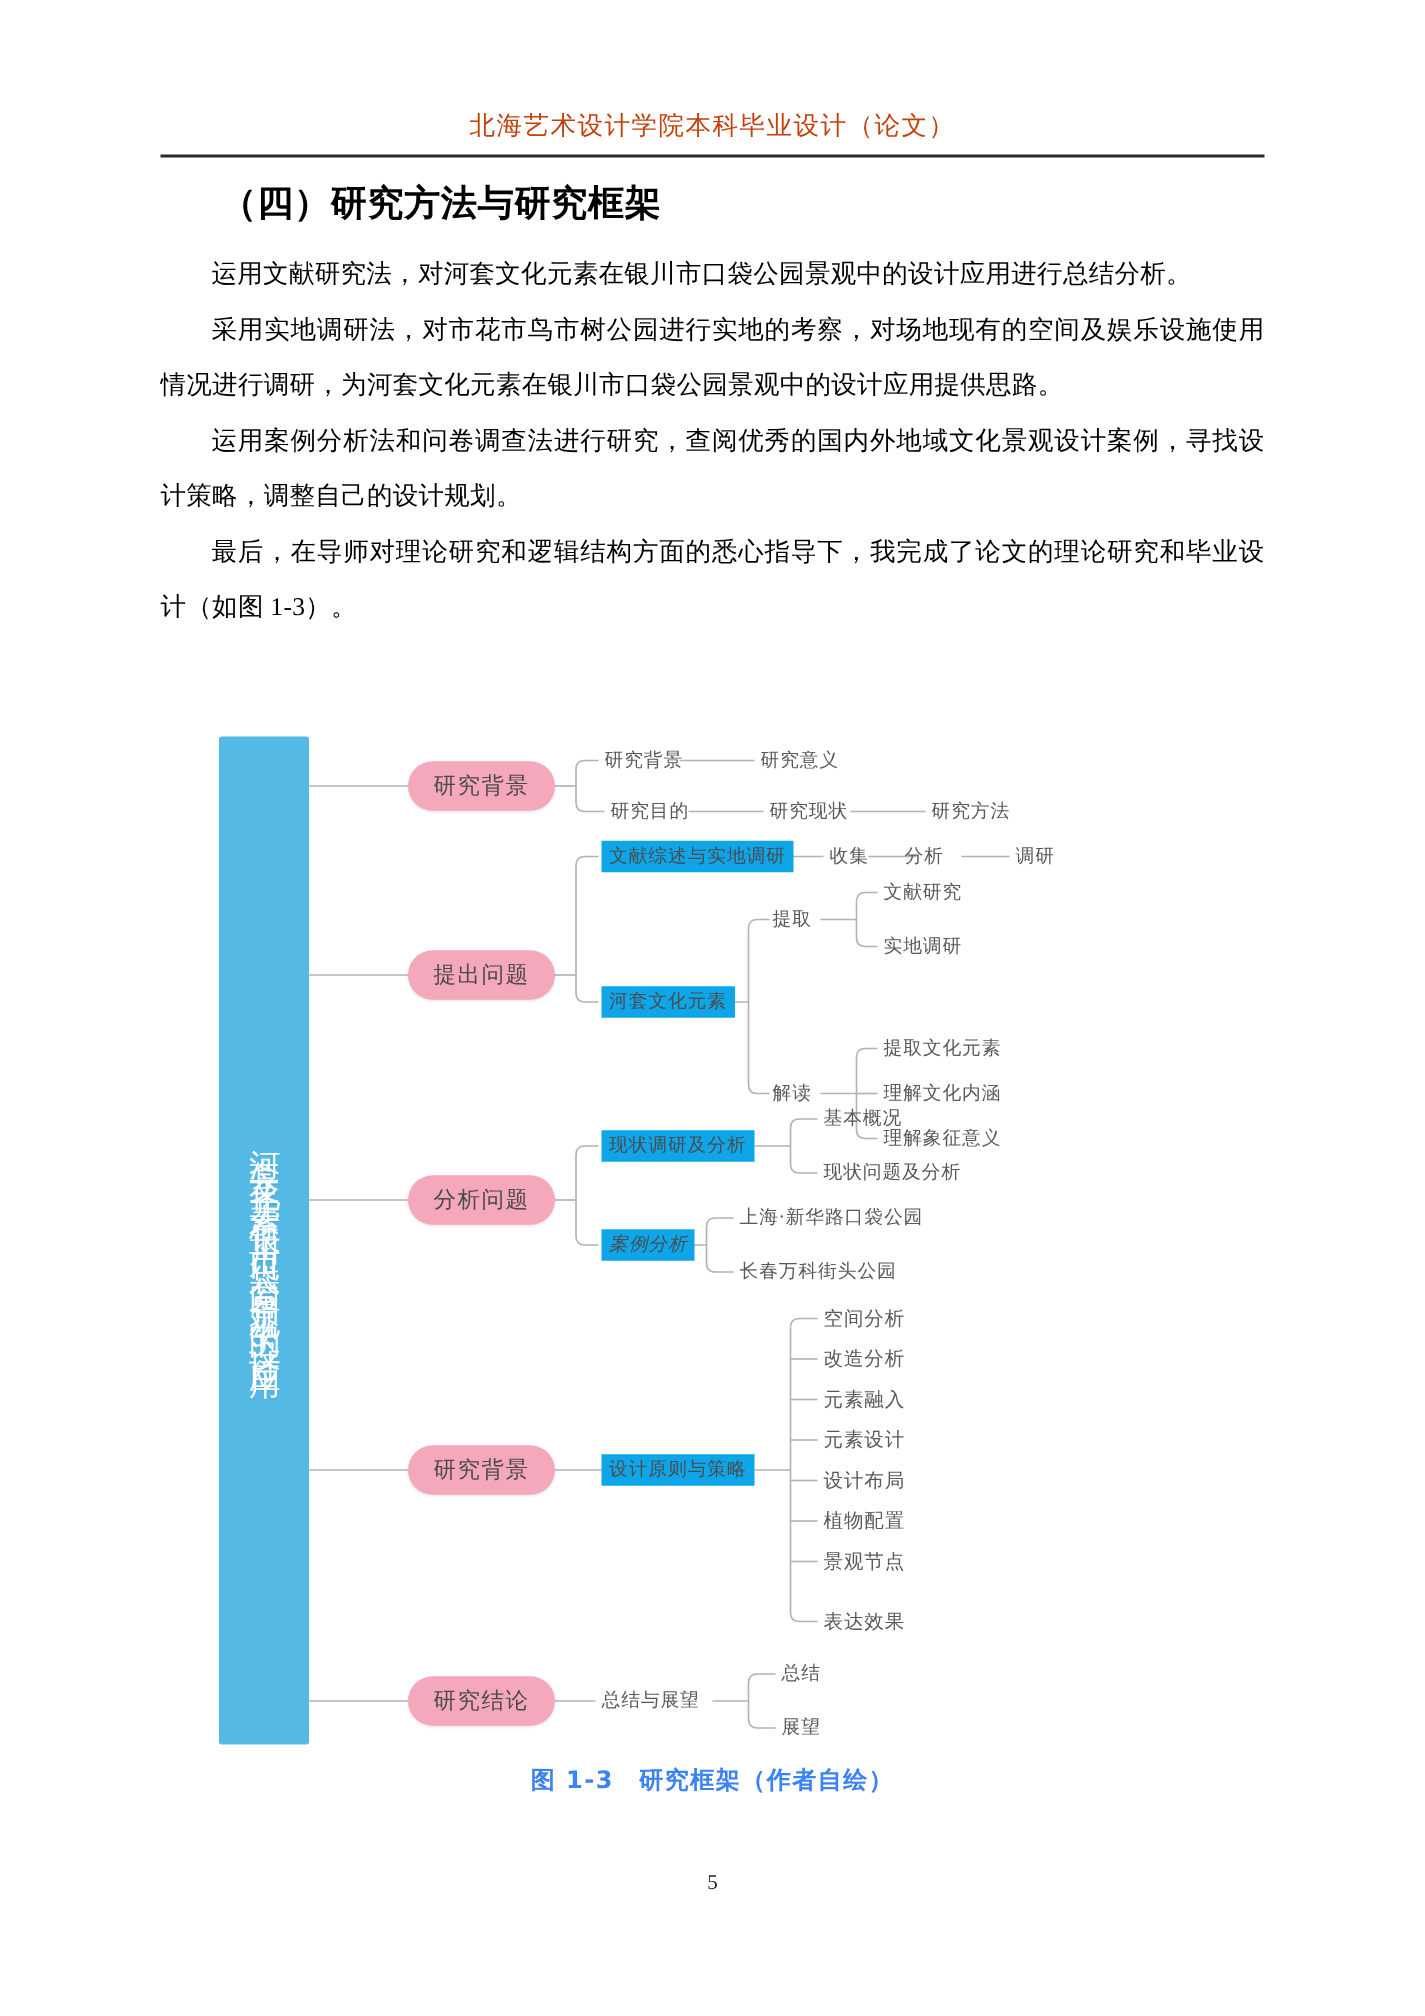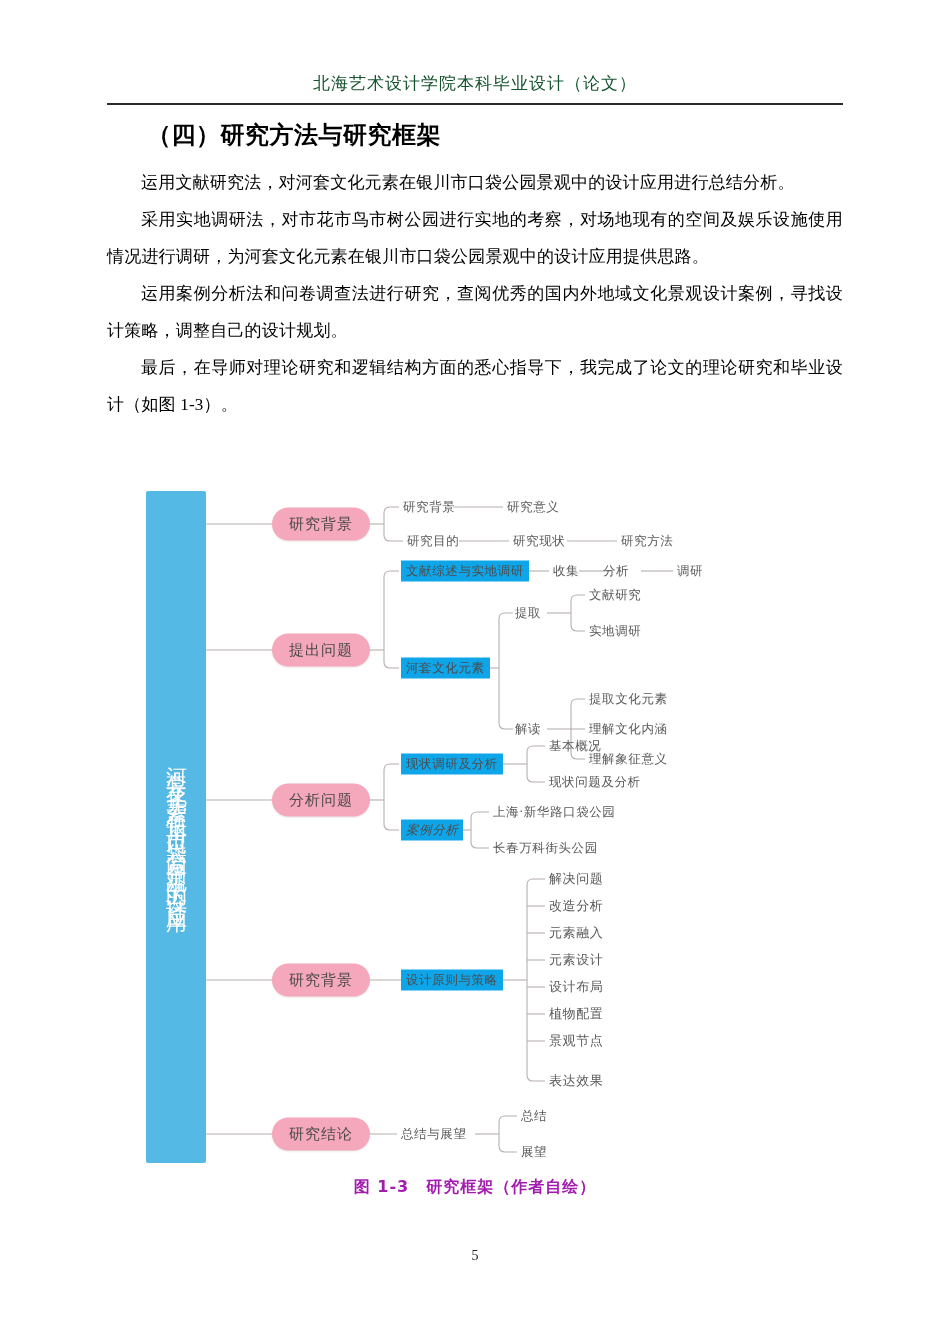--- a/index.html
+++ b/index.html
@@ -10,21 +10,21 @@
     color:#000;
     -webkit-font-smoothing:antialiased;
   }
   .page{position:absolute;inset:0;}
 
   
   .header{
     position:absolute;left:107px;top:72px;width:736px;
     text-align:center;font-size:17px;letter-spacing:1px;
     font-family:"Liberation Serif","DejaVu Serif",serif;
-    color:#14532d;
+    color:#c2410c;
   }
   .header-rule{
     position:absolute;left:107px;top:103px;width:736px;height:0;
     border-top:2.2px solid #2b2b2b;
   }
 
   
   .content{position:absolute;left:107px;top:118px;width:736px;}
   h2.section-title{
     margin:0;padding:0 0 0 40px;
@@ -82,21 +82,21 @@
   .leaf{
     position:absolute;color:#595959;font-size:12.5px;letter-spacing:.6px;
     white-space:nowrap;transform:translateY(-50%);
   }
   .leaf.lg{font-size:13px;}
 
   .caption{
     position:absolute;left:0;top:690px;width:736px;text-align:center;
     font-size:16px;font-weight:bold;letter-spacing:1px;
     font-family:"DejaVu Sans","Liberation Sans",serif;
-    color:#a21caf;
+    color:#3b82f6;
   }
 
   .page-number{
     position:absolute;left:0;top:1248px;width:950px;text-align:center;
     font-size:14px;color:#222;
     font-family:"Liberation Serif","DejaVu Serif",serif;
   }
 </style>
 </head>
 <body>
@@ -214,21 +214,21 @@
       <div class="pill" style="left:165px;top:313px;">分析问题</div>
       <div class="green" style="left:294px;top:277px;">现状调研及分析</div>
       <div class="leaf" style="left:442px;top:259px;">基本概况</div>
       <div class="leaf" style="left:442px;top:295px;">现状问题及分析</div>
       <div class="green" style="left:294px;top:343px;font-style:italic;">案例分析</div>
       <div class="leaf" style="left:386px;top:325px;">上海·新华路口袋公园</div>
       <div class="leaf" style="left:386px;top:361px;">长春万科街头公园</div>
 
       <div class="pill" style="left:165px;top:493px;">研究背景</div>
       <div class="green" style="left:294px;top:493px;">设计原则与策略</div>
-      <div class="leaf lg" style="left:442px;top:392px;">解决问题</div>
+      <div class="leaf lg" style="left:442px;top:392px;">空间分析</div>
       <div class="leaf lg" style="left:442px;top:419px;">改造分析</div>
       <div class="leaf lg" style="left:442px;top:446px;">元素融入</div>
       <div class="leaf lg" style="left:442px;top:473px;">元素设计</div>
       <div class="leaf lg" style="left:442px;top:500px;">设计布局</div>
       <div class="leaf lg" style="left:442px;top:527px;">植物配置</div>
       <div class="leaf lg" style="left:442px;top:554px;">景观节点</div>
       <div class="leaf lg" style="left:442px;top:594px;">表达效果</div>
 
       <div class="pill" style="left:165px;top:647px;">研究结论</div>
       <div class="leaf" style="left:294px;top:647px;text-align:right;">总结与展望</div>

